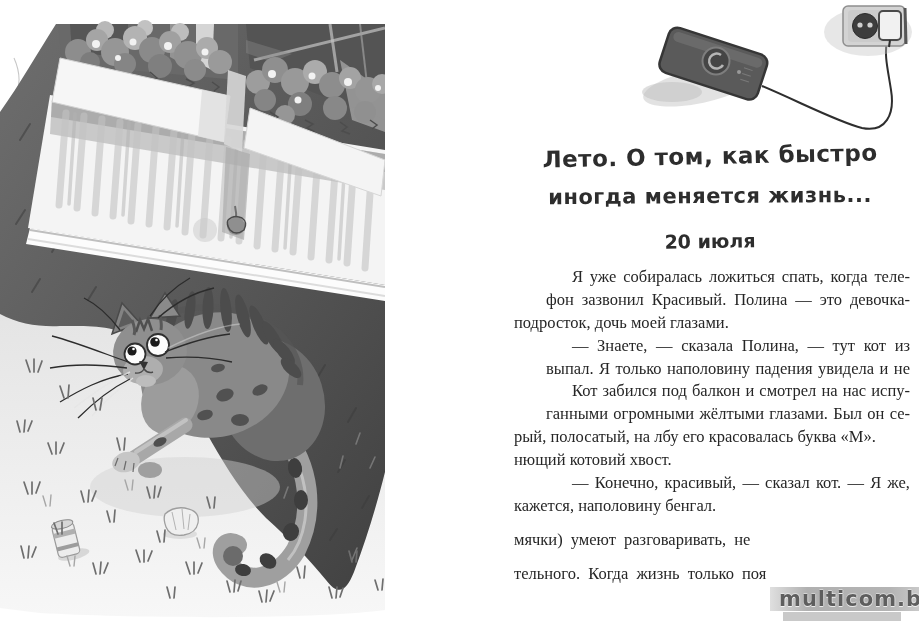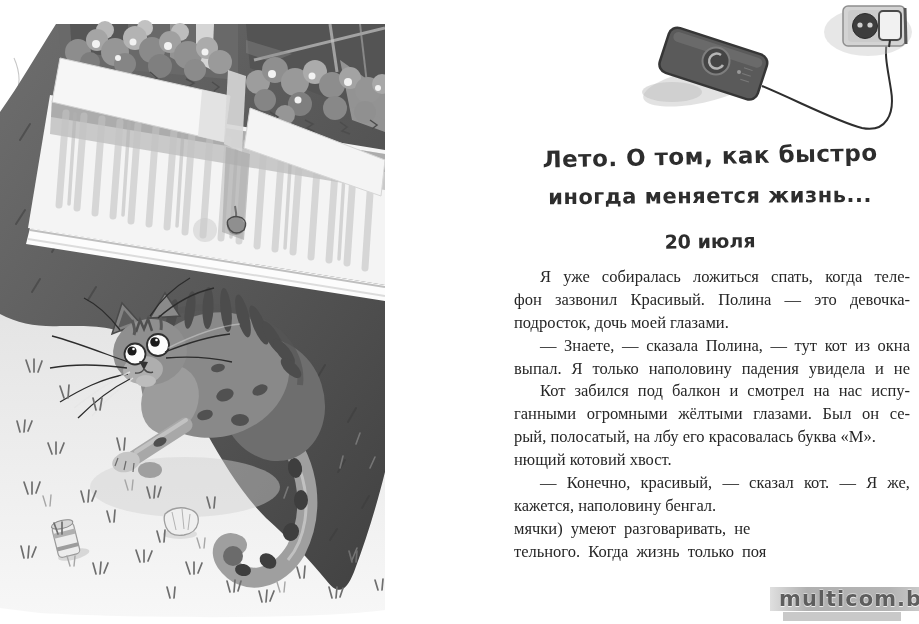--- a/index.html
+++ b/index.html
@@ -12,23 +12,23 @@
   .title-block{position:absolute;left:505px;top:134px;width:410px;text-align:center;
                font-family:"DejaVu Sans", sans-serif;font-weight:700;color:#2d2d2d;}
   .title-line1{font-size:23px;line-height:44px;letter-spacing:.5px;transform:rotate(-1.2deg);}
   .title-line2{font-size:21px;line-height:36px;letter-spacing:.5px;transform:rotate(-0.4deg);}
   .date-head{position:absolute;left:505px;top:230px;width:410px;text-align:center;
              font-family:"DejaVu Sans", sans-serif;font-weight:700;font-size:19px;
              color:#2d2d2d;transform:rotate(-1deg);}
   .body-col{position:absolute;left:514px;top:266px;width:396px;color:#262626;
             font-size:16.5px;line-height:22.9px;}
   .line{height:22.9px;overflow:hidden;}
-  .j{text-align:justify;text-align-last:justify;}
+  .j{text-align:justify;text-align-last:justify;margin-left:32px;}
   .in{text-indent:26px;}
-  .sp{word-spacing:4px;}
+  .sp{word-spacing:4px;margin-top:11px;}
   
   .wm-band{position:absolute;left:770px;top:587px;width:149px;height:24px;
            background:linear-gradient(90deg, rgba(150,150,150,.30), rgba(128,128,128,.62) 25%, rgba(118,118,118,.55) 80%, rgba(135,135,135,.45));
            display:flex;align-items:center;}
   .wm-text{font-family:"DejaVu Sans", sans-serif;font-weight:700;font-size:21px;
            color:#5e5e5e;letter-spacing:1px;padding-left:9px;
            text-shadow:0 1px 0 rgba(255,255,255,.75), 0 -1px 0 rgba(255,255,255,.45), 1px 0 0 rgba(255,255,255,.35);}
   .wm-band2{position:absolute;left:783px;top:612px;width:118px;height:9px;
             background:rgba(148,148,148,.5);}
 </style>

